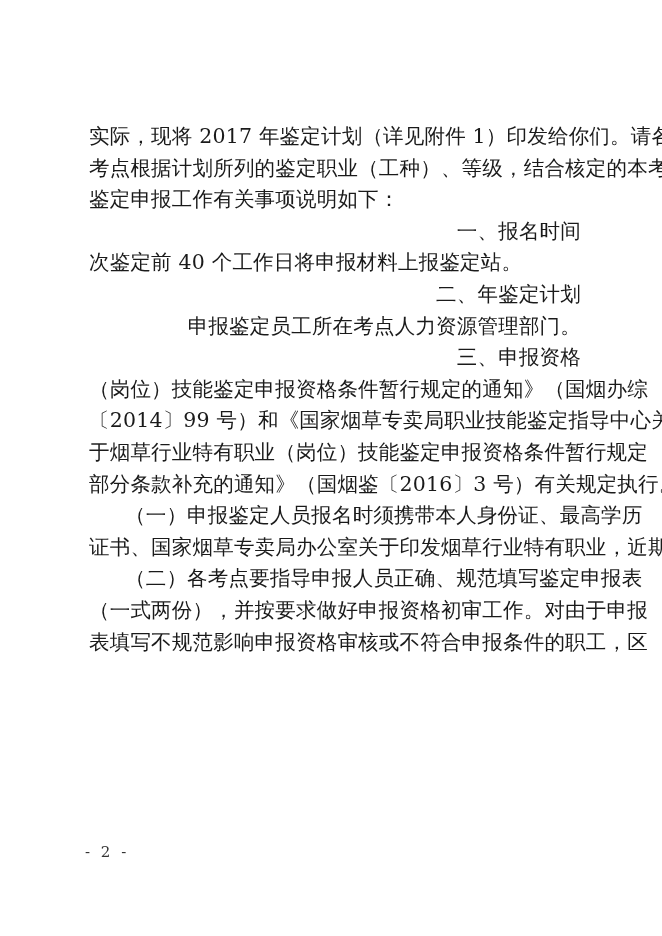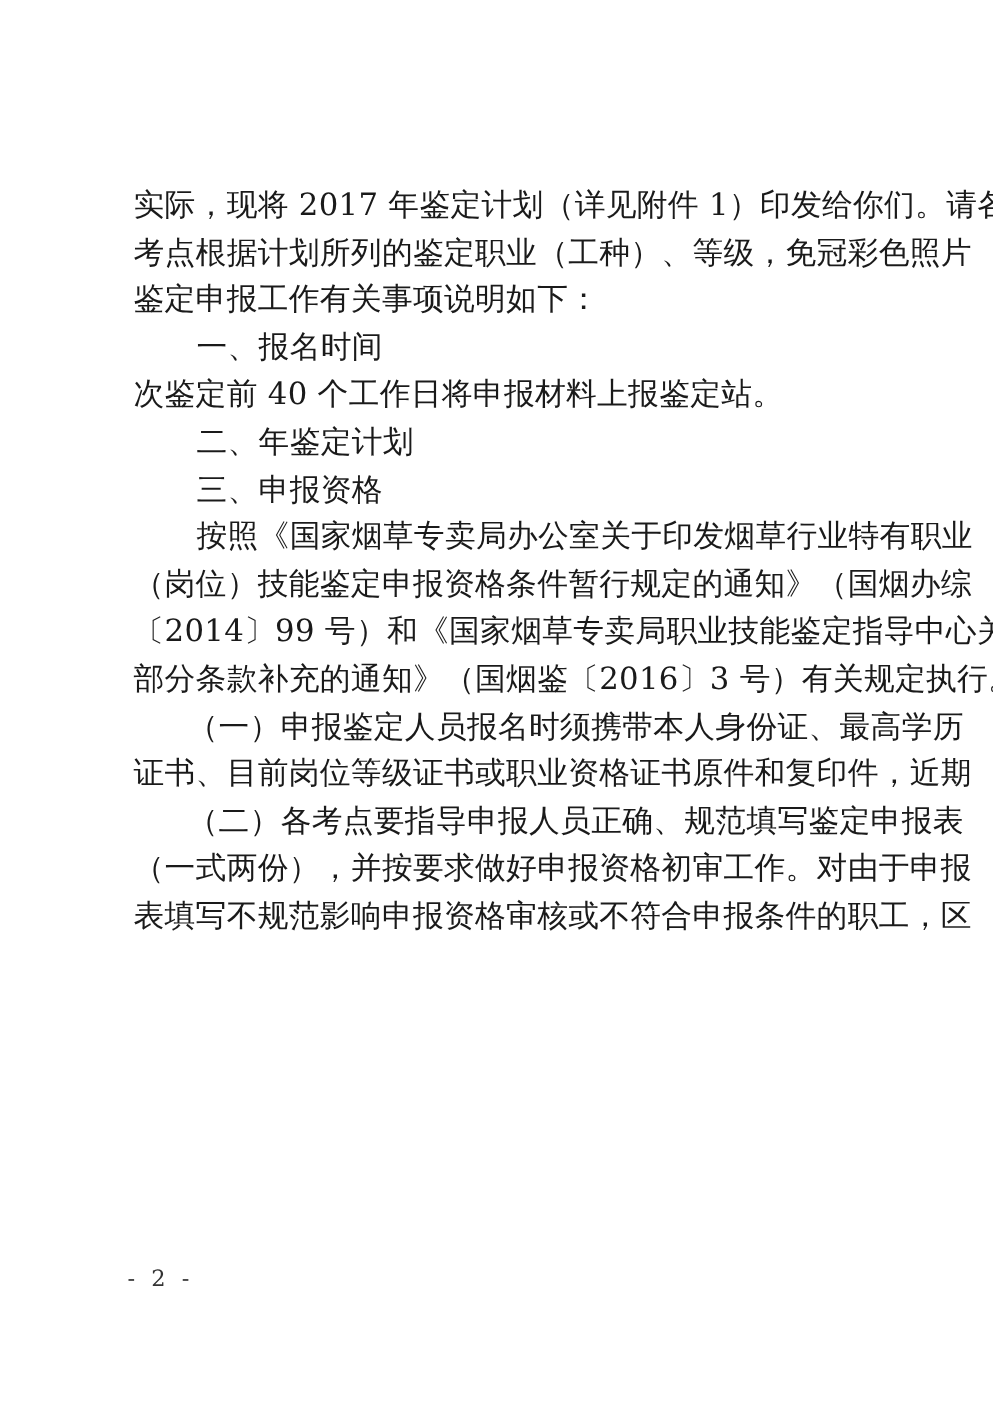--- a/index.html
+++ b/index.html
@@ -28,49 +28,50 @@
       top: 121px;
       width: 492px;
     }
     .line {
       height: 31.6px;
       line-height: 31.6px;
       font-size: 20.5px;
       white-space: nowrap;
       letter-spacing: 0.2px;
     }
-    .indent2 { padding-left: 42px; }
+    .indent2 { padding-left: 42px; text-align: right; }
     .paren-indent { padding-left: 36px; text-align: center; }
     .page-number {
       position: absolute;
       left: 85px;
       top: 843px;
       font-size: 15px;
       color: #333;
       letter-spacing: 3px;
       font-family: "DejaVu Serif", serif;
     }
   </style>
 </head>
 <body>
 
 <div class="page">
   <div class="body-text">
     <div class="line">实际，现将 2017 年鉴定计划（详见附件 1）印发给你们。请各</div>
-    <div class="line">考点根据计划所列的鉴定职业（工种）、等级，免冠彩色照片</div>
+    <div class="line">考点根据计划所列的鉴定职业（工种）、等级，结合核定的本考</div>
     <div class="line">鉴定申报工作有关事项说明如下：</div>
     <div class="line indent2">一、报名时间</div>
     <div class="line">次鉴定前 40 个工作日将申报材料上报鉴定站。</div>
     <div class="line indent2">二、年鉴定计划</div>
+    <div class="line indent2">申报鉴定员工所在考点人力资源管理部门。</div>
     <div class="line indent2">三、申报资格</div>
-    <div class="line indent2">按照《国家烟草专卖局办公室关于印发烟草行业特有职业</div>
     <div class="line">（岗位）技能鉴定申报资格条件暂行规定的通知》（国烟办综</div>
     <div class="line">〔2014〕99 号）和《国家烟草专卖局职业技能鉴定指导中心关</div>
+    <div class="line">于烟草行业特有职业（岗位）技能鉴定申报资格条件暂行规定</div>
     <div class="line">部分条款补充的通知》（国烟鉴〔2016〕3 号）有关规定执行。</div>
     <div class="line paren-indent">（一）申报鉴定人员报名时须携带本人身份证、最高学历</div>
-    <div class="line">证书、目前岗位等级证书或职业资格证书原件和复印件，近期</div>
+    <div class="line">证书、国家烟草专卖局办公室关于印发烟草行业特有职业，近期</div>
     <div class="line paren-indent">（二）各考点要指导申报人员正确、规范填写鉴定申报表</div>
     <div class="line">（一式两份），并按要求做好申报资格初审工作。对由于申报</div>
     <div class="line">表填写不规范影响申报资格审核或不符合申报条件的职工，区</div>
   </div>
 
   <div class="page-number">- 2 -</div>
 </div>
 
 </body></html>

